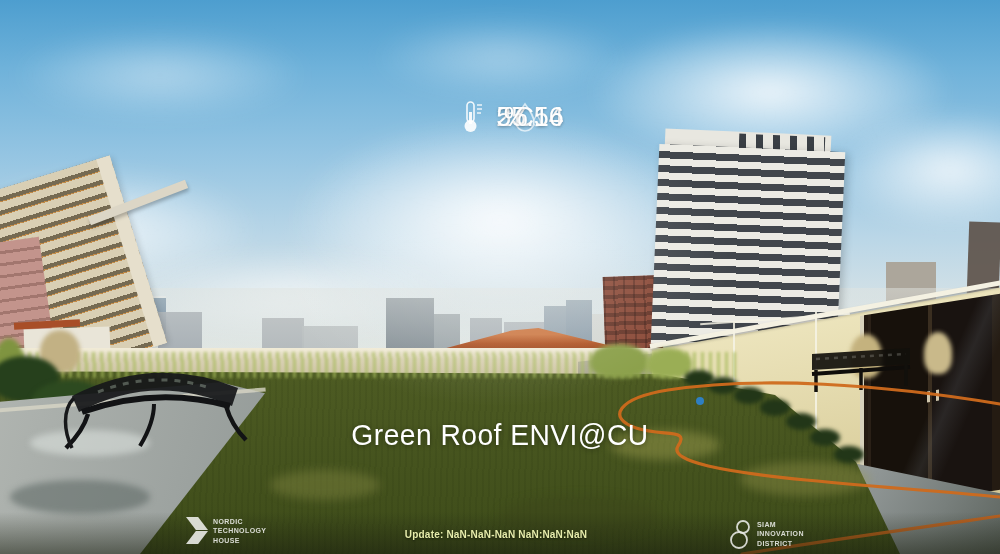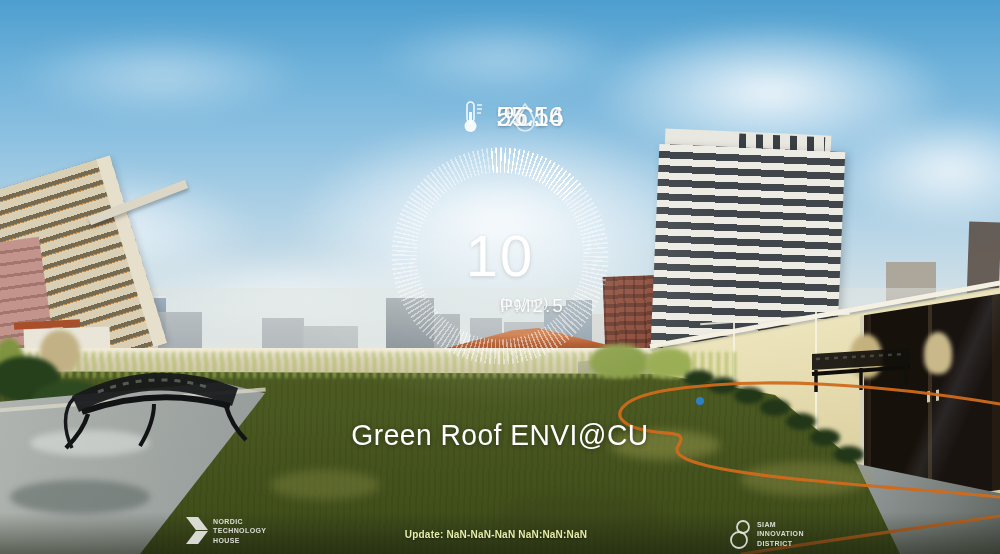--- a/index.html
+++ b/index.html
@@ -301,29 +301,20 @@
       <path d="M19 5 h5 M19 9 h5 M19 13 h4" stroke="#fff" stroke-width="1.4" opacity=".85"></path>
     </svg>
     <span><span>27.54</span>&nbsp;<span>°C</span></span>
     <svg class="hum-icon" width="28" height="32" viewBox="0 0 28 32">
       <path d="M11 3 C 16 10 20 15 20 21 a 9 9 0 1 1 -18 0 C 2 15 6 10 11 3 Z" fill="none" stroke="#fff" stroke-width="1.6" opacity=".8"></path>
       <path d="M23 14 c 2 3 3.4 5 3.4 7.2 a 3.6 3.6 0 1 1 -7.2 0 C 19.2 19 21 17 23 14 Z" fill="none" stroke="#fff" stroke-width="1.3" opacity=".7"></path>
     </svg>
     <span><span>55.16</span>&nbsp;<span>%</span></span>
   </div>
 
-  <div class="gauge">
-    <div class="gauge-ring"></div>
-    <div class="gauge-progress"></div>
-    <div class="gauge-value">10</div>
-    <div class="gauge-label">
-      <span>PM2.5</span>
-        <span class="unit">(µg/m³)</span>
-    </div>
-  </div>
 
   <div class="scene-title">Green Roof ENVI@CU</div>
 
   <div class="update-text">Update: NaN-NaN-NaN NaN:NaN:NaN</div>
 
   <div class="logo logo-left">
     <div class="chevron-mark">
       <div class="chev chev-top"></div>
         <div class="chev chev-bot"></div>
     </div>

